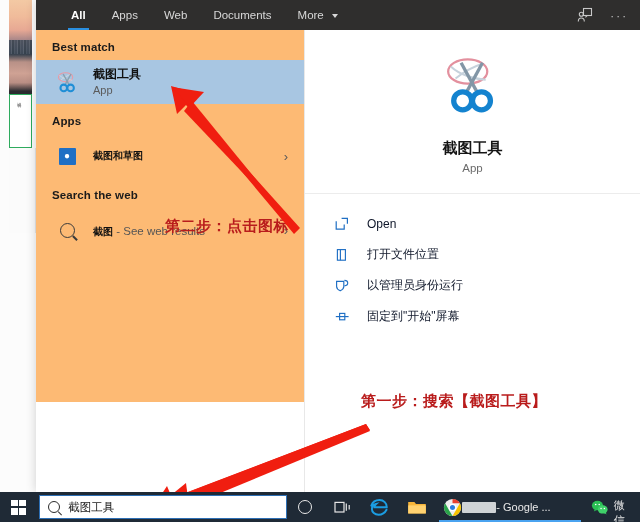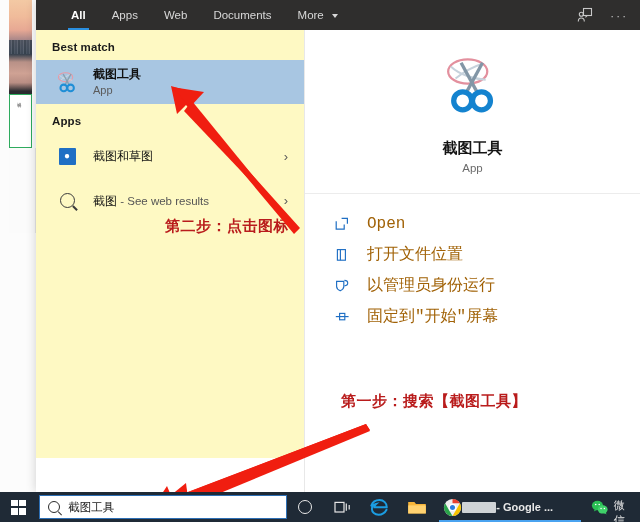--- a/index.html
+++ b/index.html
@@ -89,22 +89,22 @@
   }
   .tb-icon {
     width: 34px; height: 30px; display: flex; align-items: center;
     justify-content: center; color: #c8c8c8;
   }
   .dots { letter-spacing: 1.6px; font-size: 13px; color: #b8b8b8; }
 
   
   #panes { position: absolute; left: 0; top: 30px; width: 604px; height: 462px; }
   #leftpane {
-    position: absolute; left: 0; top: 0; width: 268px; height: 428px;
-    background: #fef9c3;
+    position: absolute; left: 0; top: 0; width: 268px; height: 372px;
+    background: #fdba74;
   }
   #rightpane {
     position: absolute; left: 268px; top: 0; width: 336px; height: 462px;
     background: #ffffff; border-left: 1px solid #e8e8e8;
   }
 
   .section-head {
     font-size: 11.5px; font-weight: bold; color: #1b1b1b;
     padding: 11px 0 7px 16px; letter-spacing: .1px;
   }
@@ -114,21 +114,21 @@
   }
   .result-row.selected { background: #a8c6e2; }
   .res-icon {
     width: 30px; height: 30px; flex: 0 0 30px;
     display: flex; align-items: center; justify-content: center;
     margin-right: 11px;
   }
   .res-text { display: flex; flex-direction: column; justify-content: center; min-width: 0; }
   .res-title { font-size: 12px; color: #111111; font-weight: bold; line-height: 15px; }
   .res-sub { font-size: 11px; color: #5b5b5b; line-height: 14px; margin-top: 1px; }
-  .res-title-weak { font-size: 12px; color: #111; font-weight: normal; }
+  .res-title-weak { font-size: 10px; color: #111; font-weight: bold; }
   .res-weak { font-size: 11.5px; color: #555; font-weight: normal; margin-top: 12px; }
   .chev {
     position: absolute; right: 16px; top: 50%; transform: translateY(-50%);
     color: #5a5a5a; font-size: 13px;
   }
   .mag {
     width: 15px; height: 15px; border: 1.6px solid #3a3a3a; border-radius: 50%;
     position: relative;
   }
   .mag::after {
@@ -152,29 +152,29 @@
   .hero-sub { font-size: 11.5px; color: #6b6b6b; margin-top: 4px; }
   .actions { padding: 14px 0 0 0; }
   .action-row {
     display: flex; align-items: center; height: 31px; padding-left: 30px;
     cursor: default;
   }
   .action-icon {
     width: 22px; flex: 0 0 22px; display: flex; align-items: center;
     justify-content: flex-start; margin-right: 10px;
   }
-  .action-label { font-size: 16px; color: #a16207; font-family: Liberation Mono, monospace; }
+  .action-label { font-size: 12px; color: #0f172a; }
 
   
   .ann {
     position: absolute; color: #b91c1c; font-size: 15px; font-weight: bold;
     white-space: nowrap; letter-spacing: .5px;
   }
   #ann1 { left: 165px; top: 217px; }
-  #ann2 { left: 341px; top: 392px; }
+  #ann2 { left: 361px; top: 392px; }
   #arrows { position: absolute; left: 0; top: 0; width: 640px; height: 522px; pointer-events: none; }
 
   
   #taskbar {
     position: absolute; left: 0; bottom: 0; width: 640px; height: 30px;
     background: #1f2a36; display: flex; align-items: center;
   }
   .start-btn {
     width: 40px; height: 30px; display: flex; align-items: center;
     justify-content: center;
@@ -192,21 +192,21 @@
   .tb-item {
     height: 30px; display: flex; align-items: center; justify-content: center;
     color: #e6e6e6;
   }
   .tb-w { width: 40px; }
   .cortana-ring {
     width: 14px; height: 14px; border: 1.6px solid #e9e9e9; border-radius: 50%;
   }
   .chrome-task {
     display: flex; align-items: center; padding: 0 8px;
-    height: 30px; position: relative; min-width: 150px; font-weight: bold;
+    height: 30px; position: relative; min-width: 150px;
   }
   .chrome-task::after {
     content: ""; position: absolute; left: 4px; right: 4px; bottom: 0;
     height: 2px; background: #4aa3f0;
   }
   .chrome-label { font-size: 11px; color: #e8e8e8; white-space: nowrap; }
   .redact { width: 34px; height: 11px; background: #cfd3d6; border-radius: 1px; display:inline-block; }
   .wechat-task { display: flex; align-items: center; gap: 5px; padding: 0 6px; height: 30px; }
   .wechat-label { font-size: 11px; color: #e8e8e8; margin-top: 12px; }
 </style>
@@ -293,20 +293,21 @@
             <div class="blue-sq">
                 <span>●</span>
               </div>
           </div>
           <div class="res-text">
             <div class="res-title-weak">截图和草图</div>
           </div>
           <span class="chev">›</span>
         </div>
 
+        <div class="section-head">Search the web</div>
 
         <div class="result-row">
           <div class="res-icon">
             <div class="mag"></div>
           </div>
           <div class="res-text">
             <div>
               <span class="res-title-weak">截图</span><span class="res-weak"> - See web results</span>
             </div>
           </div>

